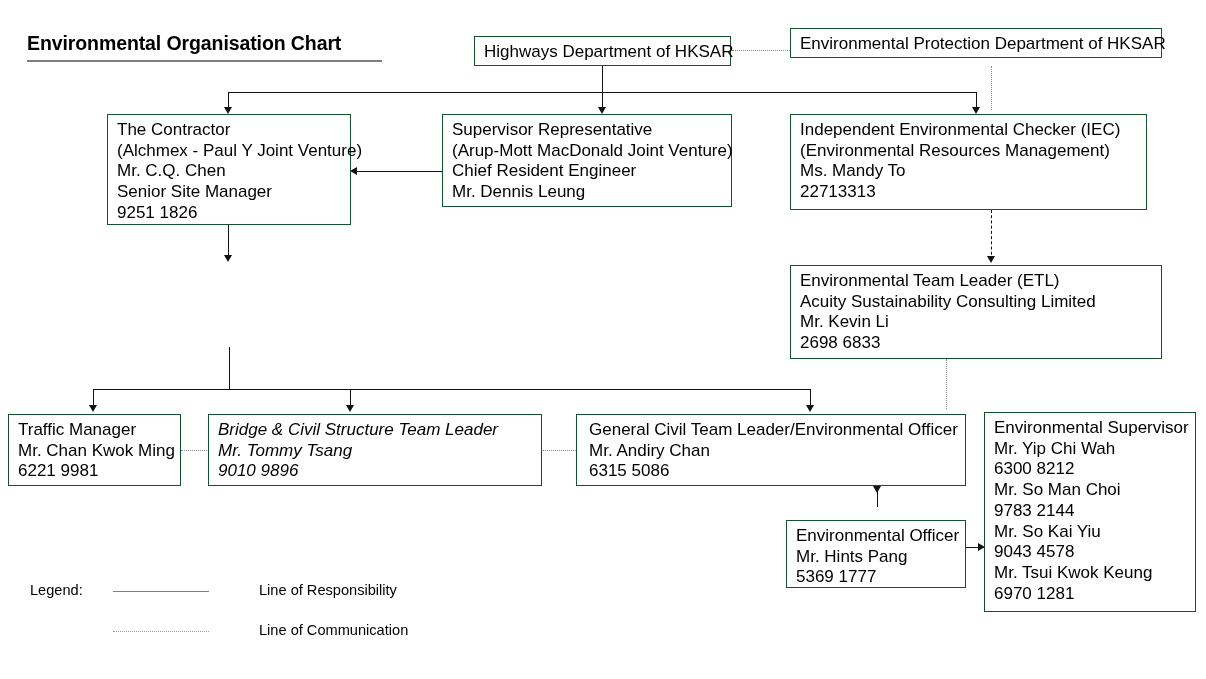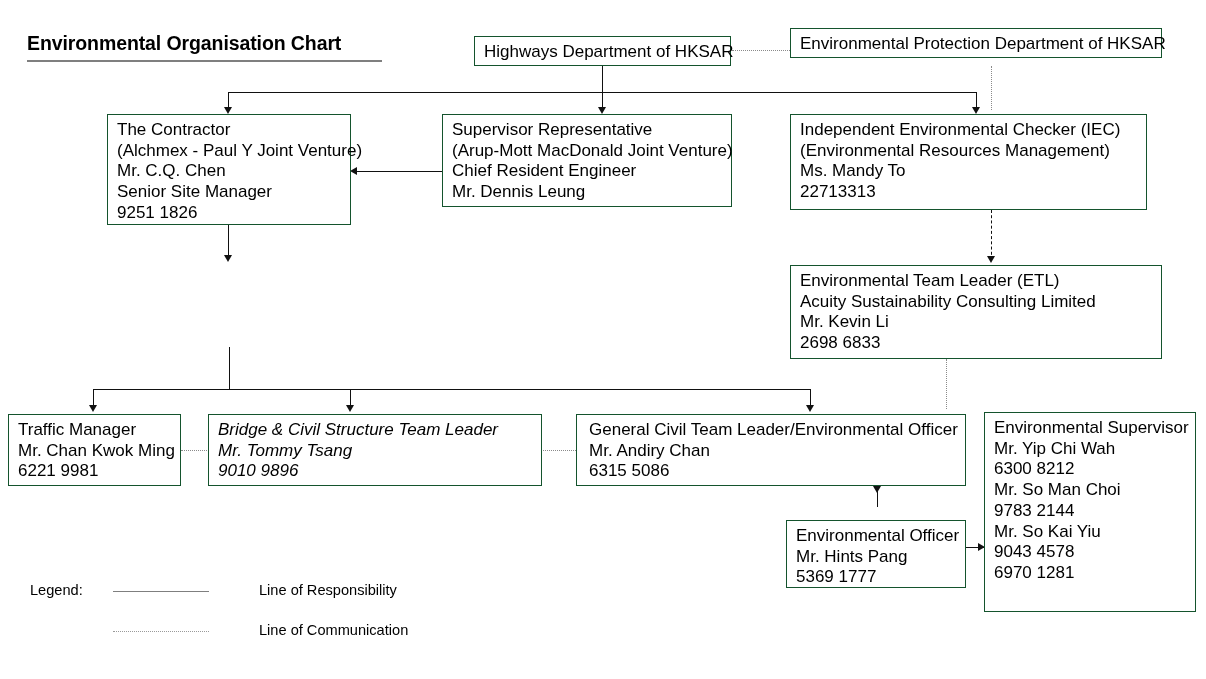--- a/index.html
+++ b/index.html
@@ -233,20 +233,21 @@
   </div>
 
   <div class="node" id="node-env-supervisor" style="left:984px; top:412px; width:212px; height:200px;">
     <span class="ln">Environmental Supervisor</span>
     <span class="ln">Mr. Yip Chi Wah</span>
     <span class="ln">6300 8212</span>
     <span class="ln">Mr. So Man Choi</span>
     <span class="ln">9783 2144</span>
     <span class="ln">Mr. So Kai Yiu</span>
     <span class="ln">9043 4578</span>
+    <span class="ln">Mr. Tsui Kwok Keung</span>
     <span class="ln">6970 1281</span>
   </div>
 
   <div id="legend">
     <div class="legend-label" style="left:30px; top:582px;text-align:center;">Legend:</div>
 
     <div class="legend-solid" style="left:113px; top:591px; width:96px;"></div>
     <div class="legend-label" style="left:259px; top:582px;">Line of Responsibility</div>
 
     <div class="legend-dotted" style="left:113px; top:631px; width:96px;"></div>

